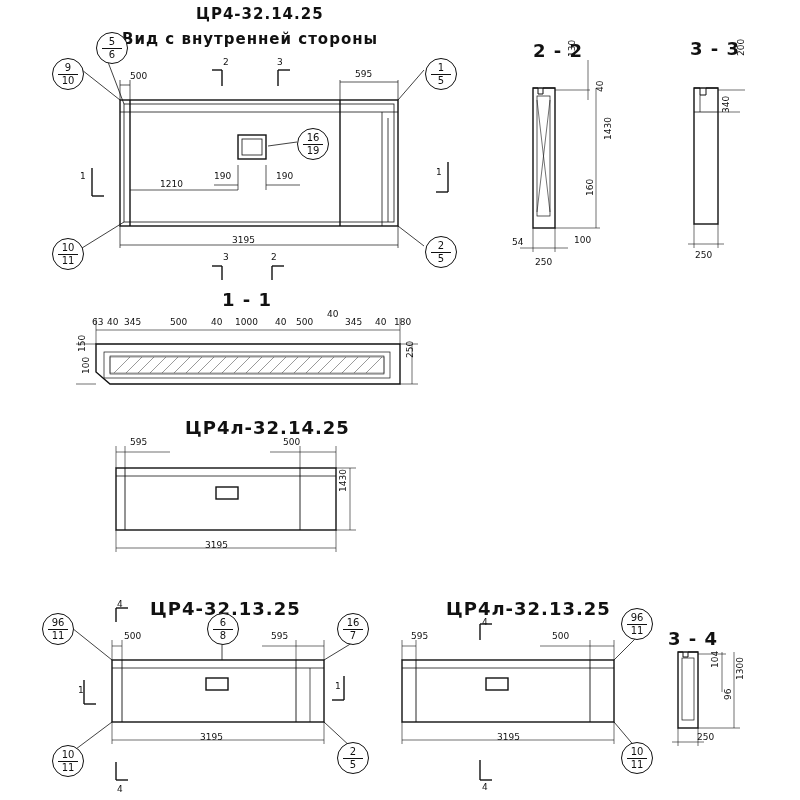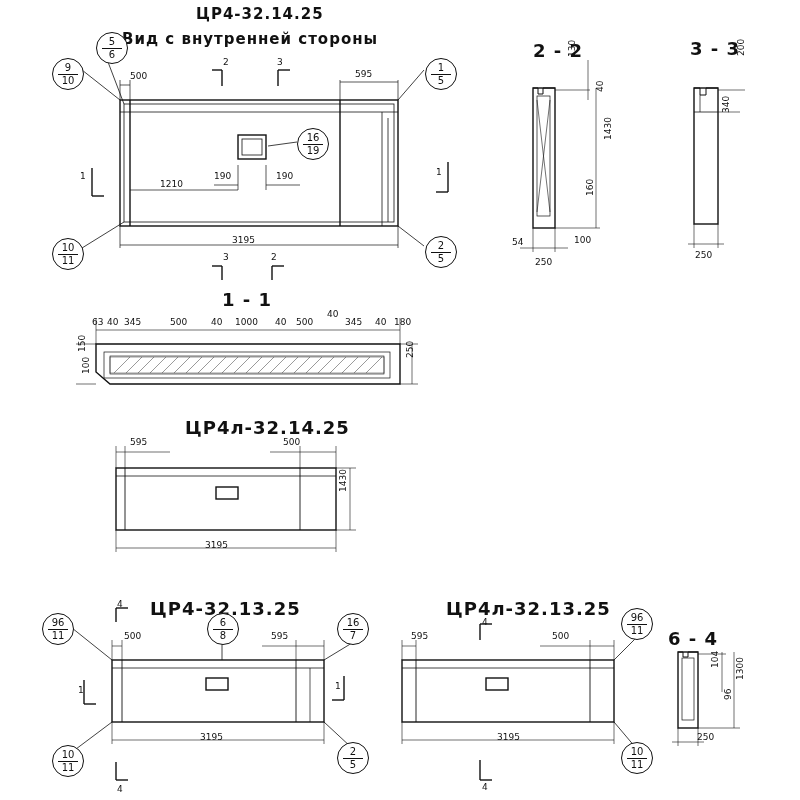--- a/index.html
+++ b/index.html
@@ -223,21 +223,21 @@
 
   <div id="titles">
       <div class="ttl" style="left: 196px; top: 5px;">ЦР4-32.14.25</div>
       <div class="ttl" style="left: 122px; top: 30px; text-align: center;">Вид с внутренней стороны</div>
       <div class="ttl2" style="left: 533px; top: 40px;">2 - 2</div>
       <div class="ttl2" style="left: 690px; top: 38px;">3 - 3</div>
       <div class="ttl2" style="left: 222px; top: 289px; text-align: center;">1 - 1</div>
       <div class="ttl2" style="left: 185px; top: 417px;">ЦР4л-32.14.25</div>
       <div class="ttl2" style="left: 150px; top: 598px;">ЦР4-32.13.25</div>
       <div class="ttl2" style="left: 446px; top: 598px;">ЦР4л-32.13.25</div>
-      <div class="ttl2" style="left: 668px; top: 628px;">6 - 4</div>
+      <div class="ttl2" style="left: 668px; top: 628px;">3 - 4</div>
     </div>
 
   <div id="dims">
       <div class="lbl sm" style="left: 130px; top: 72px;">500</div>
       <div class="lbl sm" style="left: 355px; top: 70px;">595</div>
       <div class="lbl sm" style="left: 223px; top: 58px;">2</div>
       <div class="lbl sm" style="left: 277px; top: 58px;">3</div>
       <div class="lbl sm" style="left: 160px; top: 180px;">1210</div>
       <div class="lbl sm" style="left: 214px; top: 172px;">190</div>
       <div class="lbl sm" style="left: 276px; top: 172px;">190</div>

